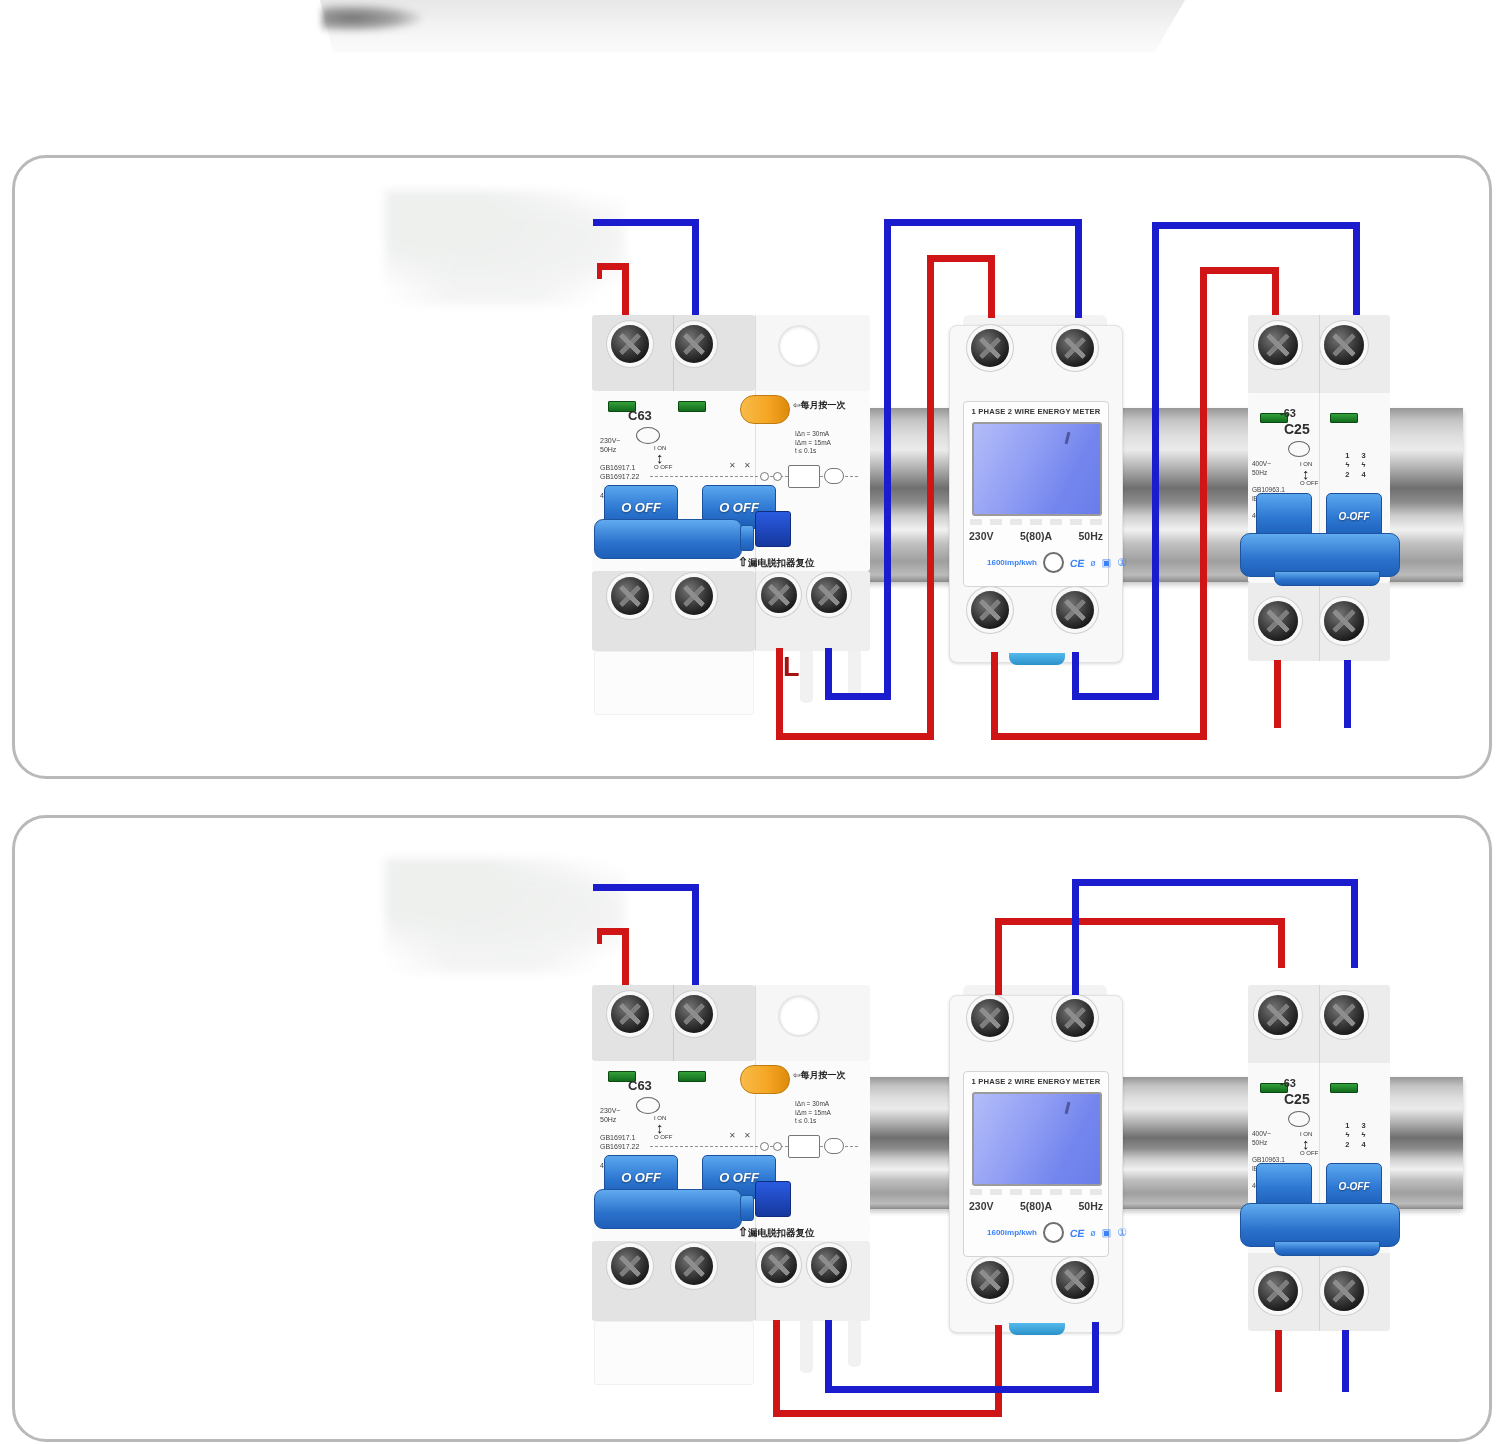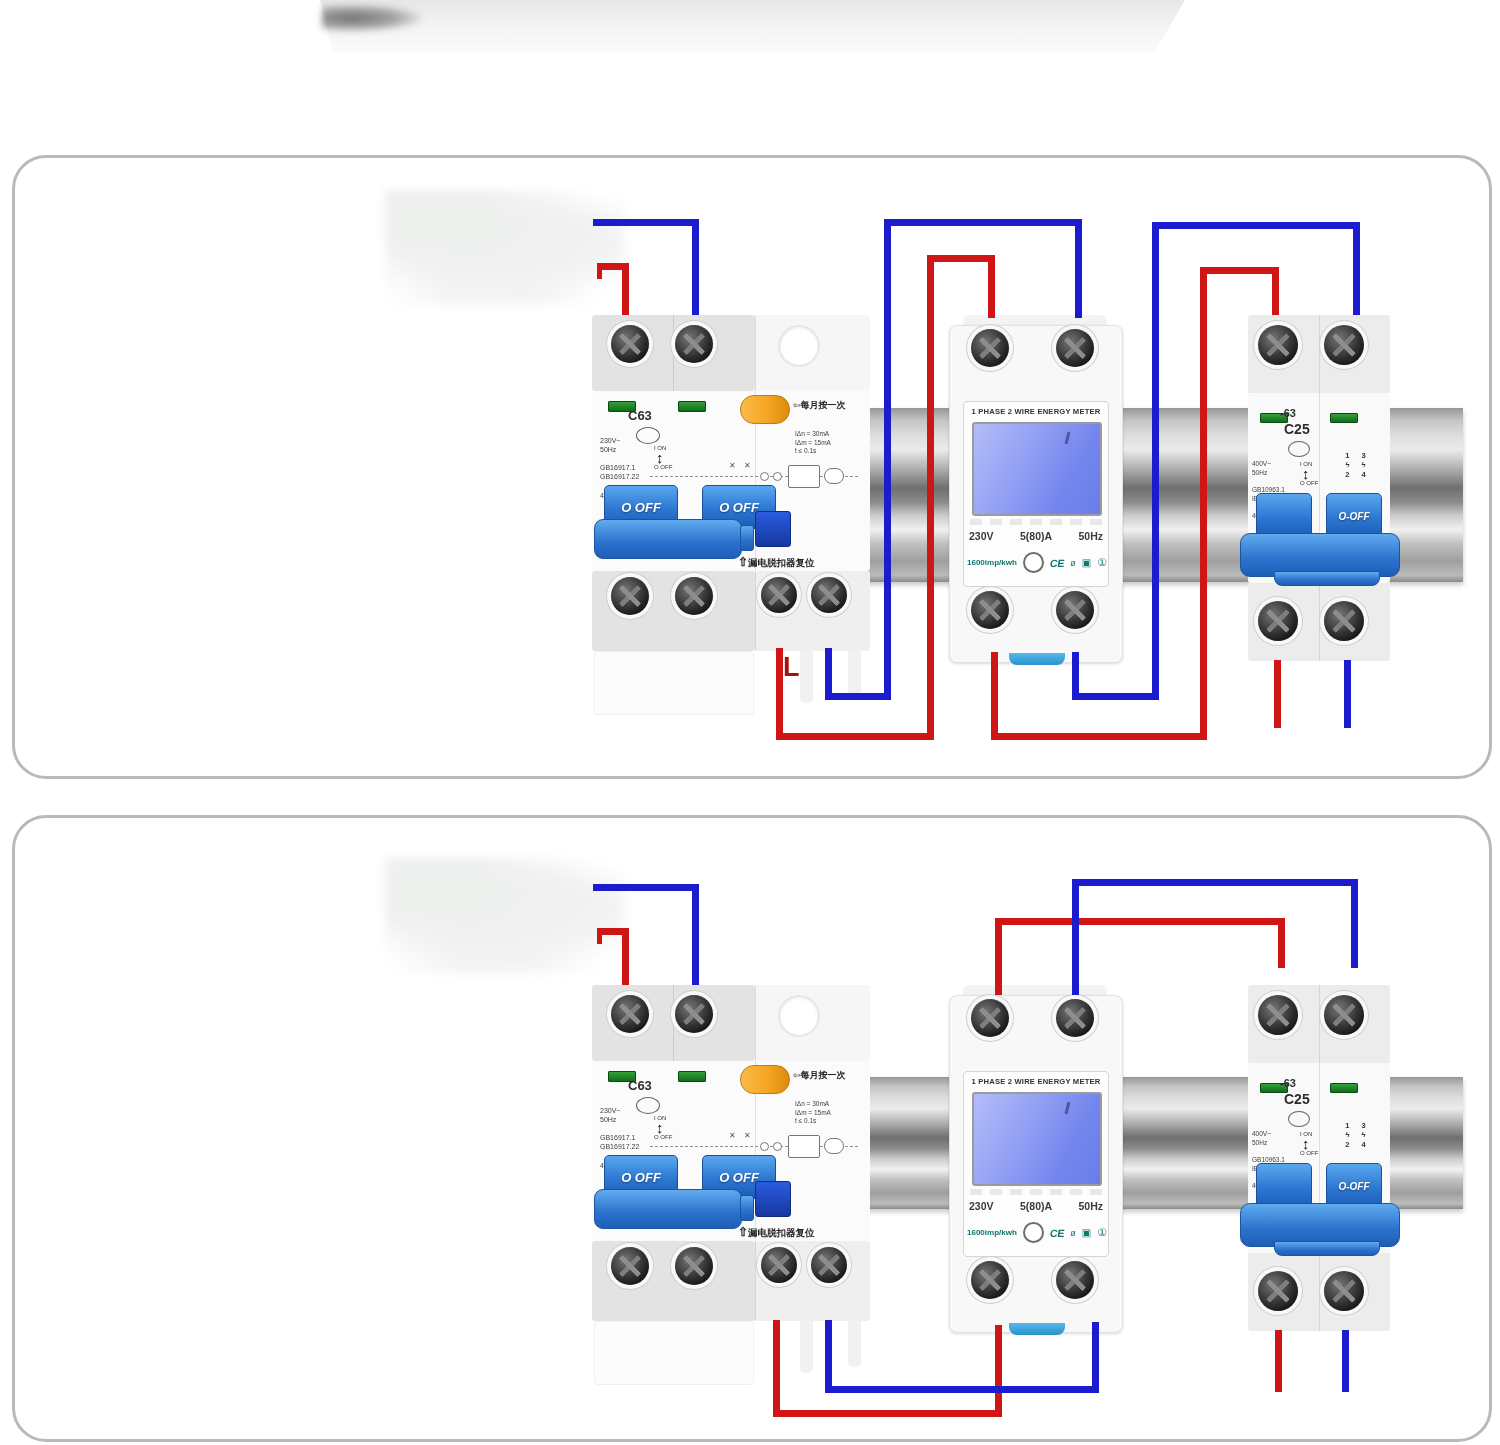--- a/index.html
+++ b/index.html
@@ -53,21 +53,21 @@
   .dash{position:absolute;border-top:1.5px dashed #8f8f8f;}
   .sch-c{position:absolute;width:7px;height:7px;border:1px solid #777;border-radius:50%;background:#fff;}
   .sch-r{position:absolute;border:1px solid #777;border-radius:2px;background:#fff;}
   .face{position:absolute;background:#fdfdfd;border:1px solid #d5d5d5;border-radius:4px;}
   .lcd{position:absolute;border:2px solid #9b9b9b;border-radius:3px;
     background:linear-gradient(118deg,#b3bdf9 0%,#94a1f4 38%,#7486ee 72%,#6a7ce9 100%);}
   .lcdmark{position:absolute;width:3px;height:12px;background:#3a3f7a;transform:rotate(14deg);opacity:.7;}
   .legendrow{position:absolute;height:6px;opacity:.9;
     background:repeating-linear-gradient(90deg,#e6e6e6 0 12px,transparent 12px 20px);}
   .specrow{position:absolute;display:flex;justify-content:space-between;font-weight:bold;color:#3a3a3a;font-size:10.5px;}
-  .iconrow{position:absolute;display:flex;align-items:center;gap:6px;color:#0f766e;}
+  .iconrow{position:absolute;display:flex;align-items:center;gap:6px;color:#3b82f6;margin-left:20px;}
   .circbtn{width:17px;height:17px;border-radius:50%;border:2.5px solid #6e6e6e;background:#fff;}
   .wire{position:absolute;z-index:3;}
   .marker{position:absolute;z-index:4;font-weight:bold;color:#a51111;}
   .poles{position:absolute;font-size:7.5px;line-height:1.25;letter-spacing:5px;color:#333;text-align:center;font-weight:bold;}
   .clip{position:absolute;background:linear-gradient(#54b9ec,#2b91ca);border-radius:0 0 8px 8px;}
 </style>
 </head>
 <body>
 
 <div id="stage">

